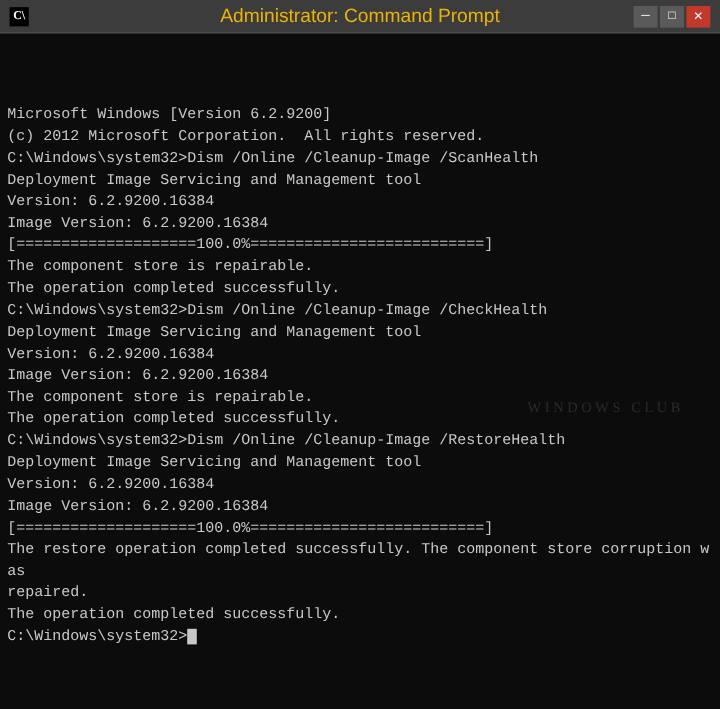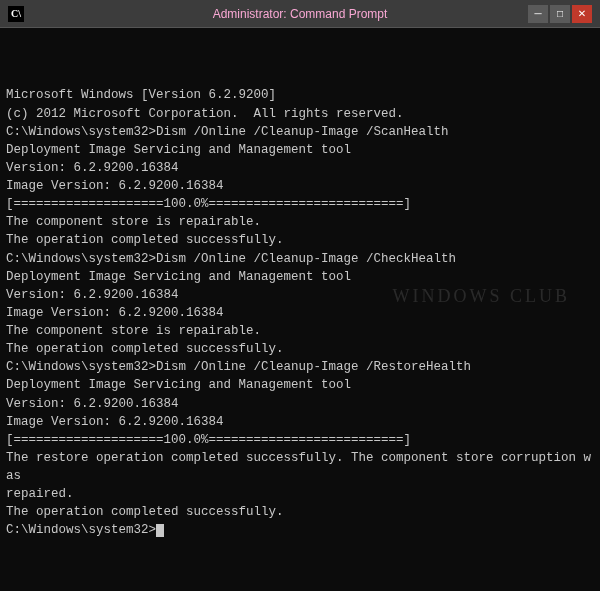--- a/index.html
+++ b/index.html
@@ -35,22 +35,22 @@
       background: #000;
       display: flex;
       align-items: center;
       justify-content: center;
       color: #fff;
       font-size: 10px;
       font-weight: bold;
       font-family: serif;
     }
     .title-bar-text {
-      color: #f9a8d4;
-      font-size: 12px;
+      color: #eab308;
+      font-size: 16px;
       font-family: 'Segoe UI', sans-serif;
       flex: 1;
       position: absolute;
       left: 50%;
       transform: translateX(-50%);
     }
     .title-bar-buttons {
       display: flex;
       gap: 2px;
       z-index: 1;
@@ -99,24 +99,25 @@
       font-size: 22px;
       font-family: 'Times New Roman', serif;
       font-style: italic;
       line-height: 1.3;
       text-align: center;
       pointer-events: none;
       user-select: none;
       letter-spacing: 1px;
     }
     .watermark-line2 {
-      font-size: 18px;
+      font-size: 12px;
       letter-spacing: 3px;
       text-transform: uppercase;
       font-style: normal;
+      margin-top: 47px;
     }
 
     .line {
       display: block;
     }
     .cursor {
       display: inline-block;
       width: 8px;
       height: 13px;
       background: #c8c8c8;

